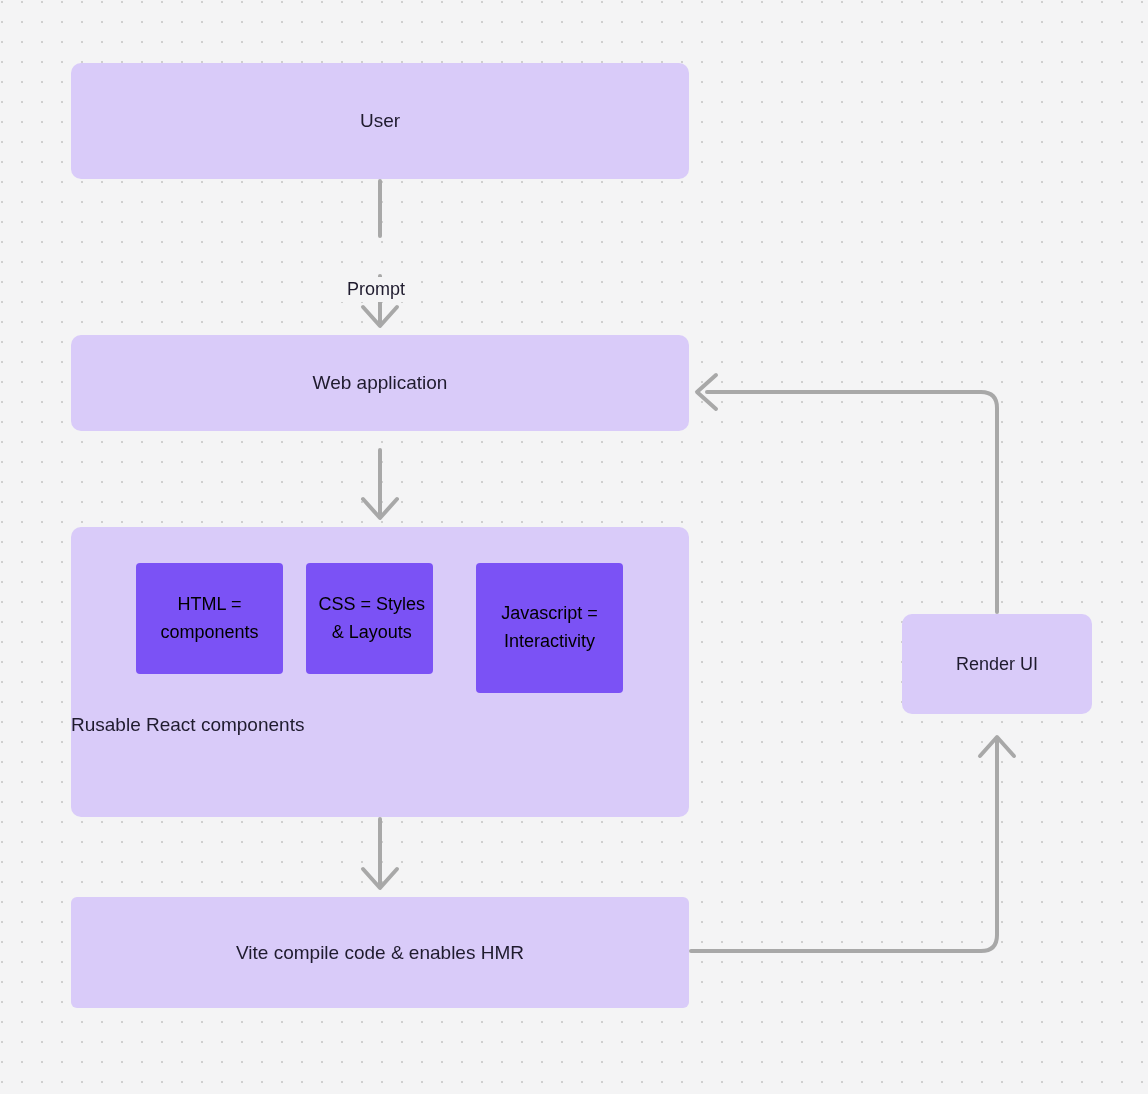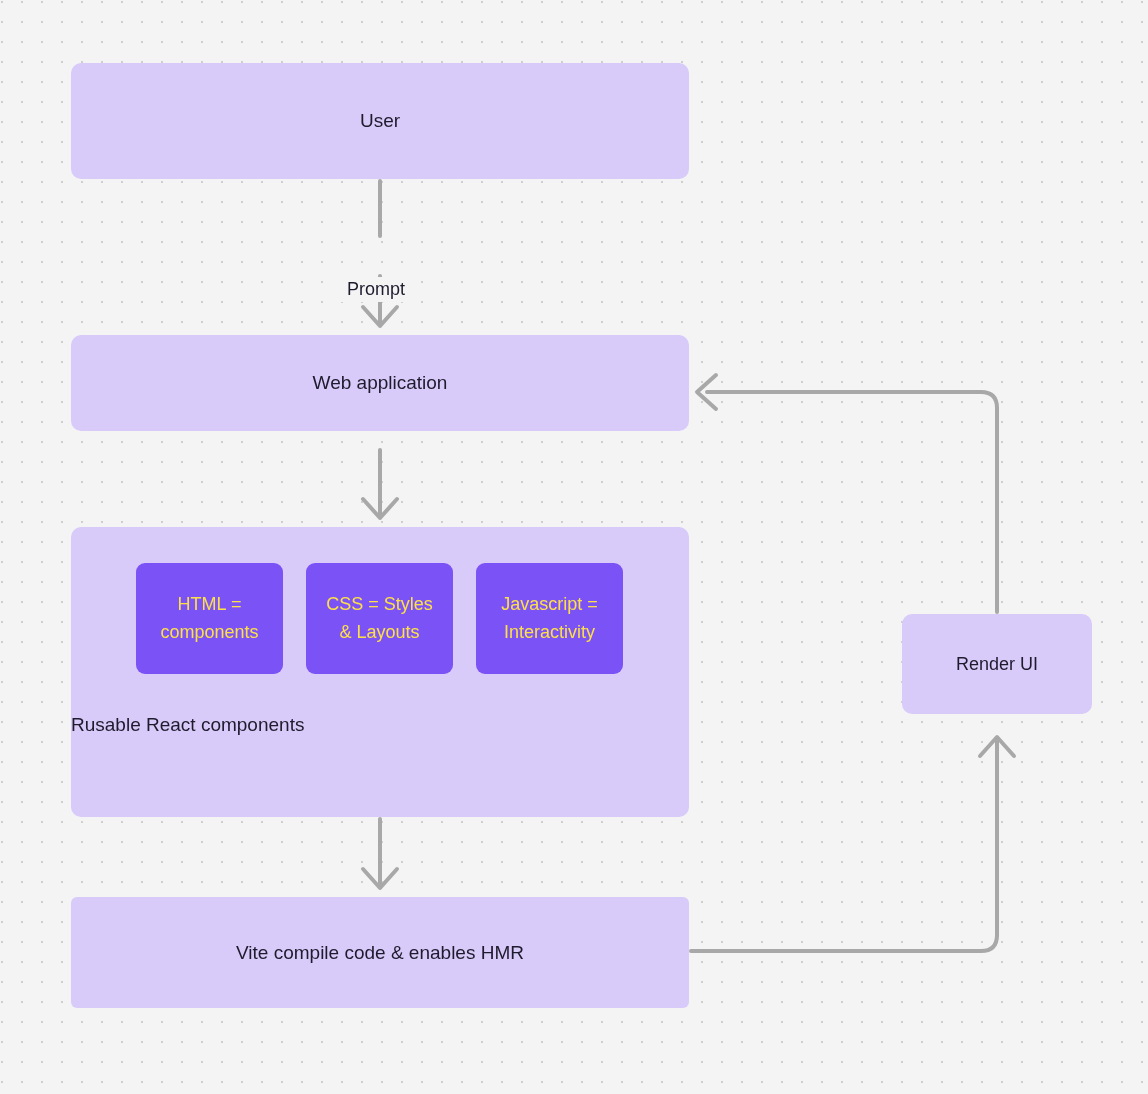--- a/index.html
+++ b/index.html
@@ -46,38 +46,38 @@
 
   .node-main {
     background: #d9cbf9;
     color: #1f1b2e;
     font-size: 19px;
     line-height: 1.35;
   }
 
   .node-chip {
     background: #7b52f5;
-    color: #fde047;
-    border-radius: 9px;
+    color: #000000;
+    border-radius: 4px;
     font-size: 18px;
     line-height: 1.55;
     padding: 6px 8px;
   }
 
   
   #node-user        { left: 71px;  top: 63px;   width: 618px; height: 116px; }
   #node-webapp      { left: 71px;  top: 335px;  width: 618px; height: 96px; }
   #node-components  { left: 71px;  top: 527px;  width: 618px; height: 290px;
                       display: block; }
   #node-vite        { left: 71px;  top: 897px;  width: 618px; height: 111px; border-radius: 6px; }
   #node-render      { left: 902px; top: 614px;  width: 190px; height: 100px; font-size: 18px; }
 
   #chip-html  { left: 136px; top: 563px; width: 147px; height: 111px; }
-  #chip-css   { left: 306px; top: 563px; width: 147px; height: 111px; }
-  #chip-js    { left: 476px; top: 563px; width: 147px; height: 111px; }
+  #chip-css   { left: 306px; top: 563px; width: 127px; height: 111px; justify-content: flex-end; }
+  #chip-js    { left: 476px; top: 563px; width: 147px; height: 130px; }
 
   .group-caption {
     position: absolute;
     left: 71px;
     top: 714px;
     width: 618px;
     font-size: 19px;
     color: #1f1b2e;
   }
 

